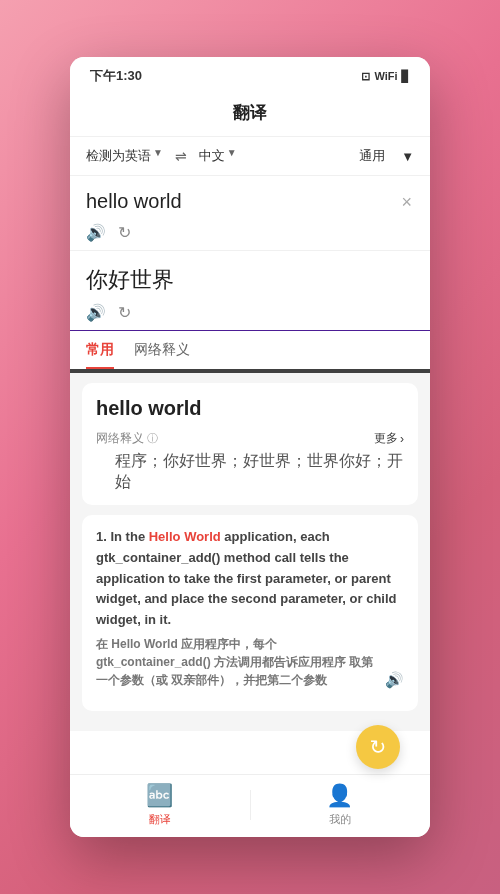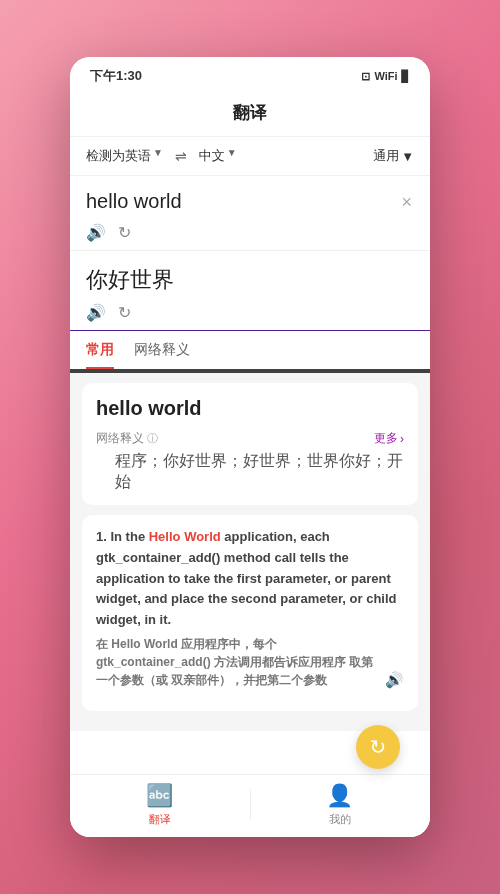--- a/index.html
+++ b/index.html
@@ -10,21 +10,21 @@
       display: flex;
       align-items: center;
       justify-content: center;
       font-family: -apple-system, 'PingFang SC', 'Hiragino Sans GB', sans-serif;
       overflow: hidden;
     }
     .phone-frame {
       width: 360px;
       height: 780px;
       background: #f5f5f5;
-      border-radius: 20px;
+      border-radius: 14px;
       overflow: hidden;
       box-shadow: 0 20px 60px rgba(0,0,0,0.3);
       display: flex;
       flex-direction: column;
     }
     .status-bar {
       background: white;
       display: flex;
       justify-content: space-between;
       align-items: center;
@@ -71,21 +71,21 @@
       color: #666;
       font-size: 14px;
       padding: 0 4px;
     }
     .general-btn {
       margin-left: auto;
       font-size: 13px;
       color: #333;
       display: flex;
       align-items: center;
-      gap: 2px;
+      gap: 16px;
     }
     .input-area {
       background: white;
       padding: 14px 16px 8px;
       border-bottom: 1px solid #f0f0f0;
     }
     .input-row {
       display: flex;
       align-items: flex-start;
       justify-content: space-between;
@@ -176,21 +176,21 @@
       display: flex;
       align-items: center;
       gap: 3px;
     }
     .network-def-label .info-icon {
       font-size: 11px;
       color: #aaa;
     }
     .more-btn {
       font-size: 12px;
-      color: #a21caf;
+      color: #404040;
       display: flex;
       align-items: center;
       gap: 2px;
       cursor: pointer;
     }
     .def-meanings {
       font-size: 16px;
       color: #555;
       margin-left: 19px;
     }

